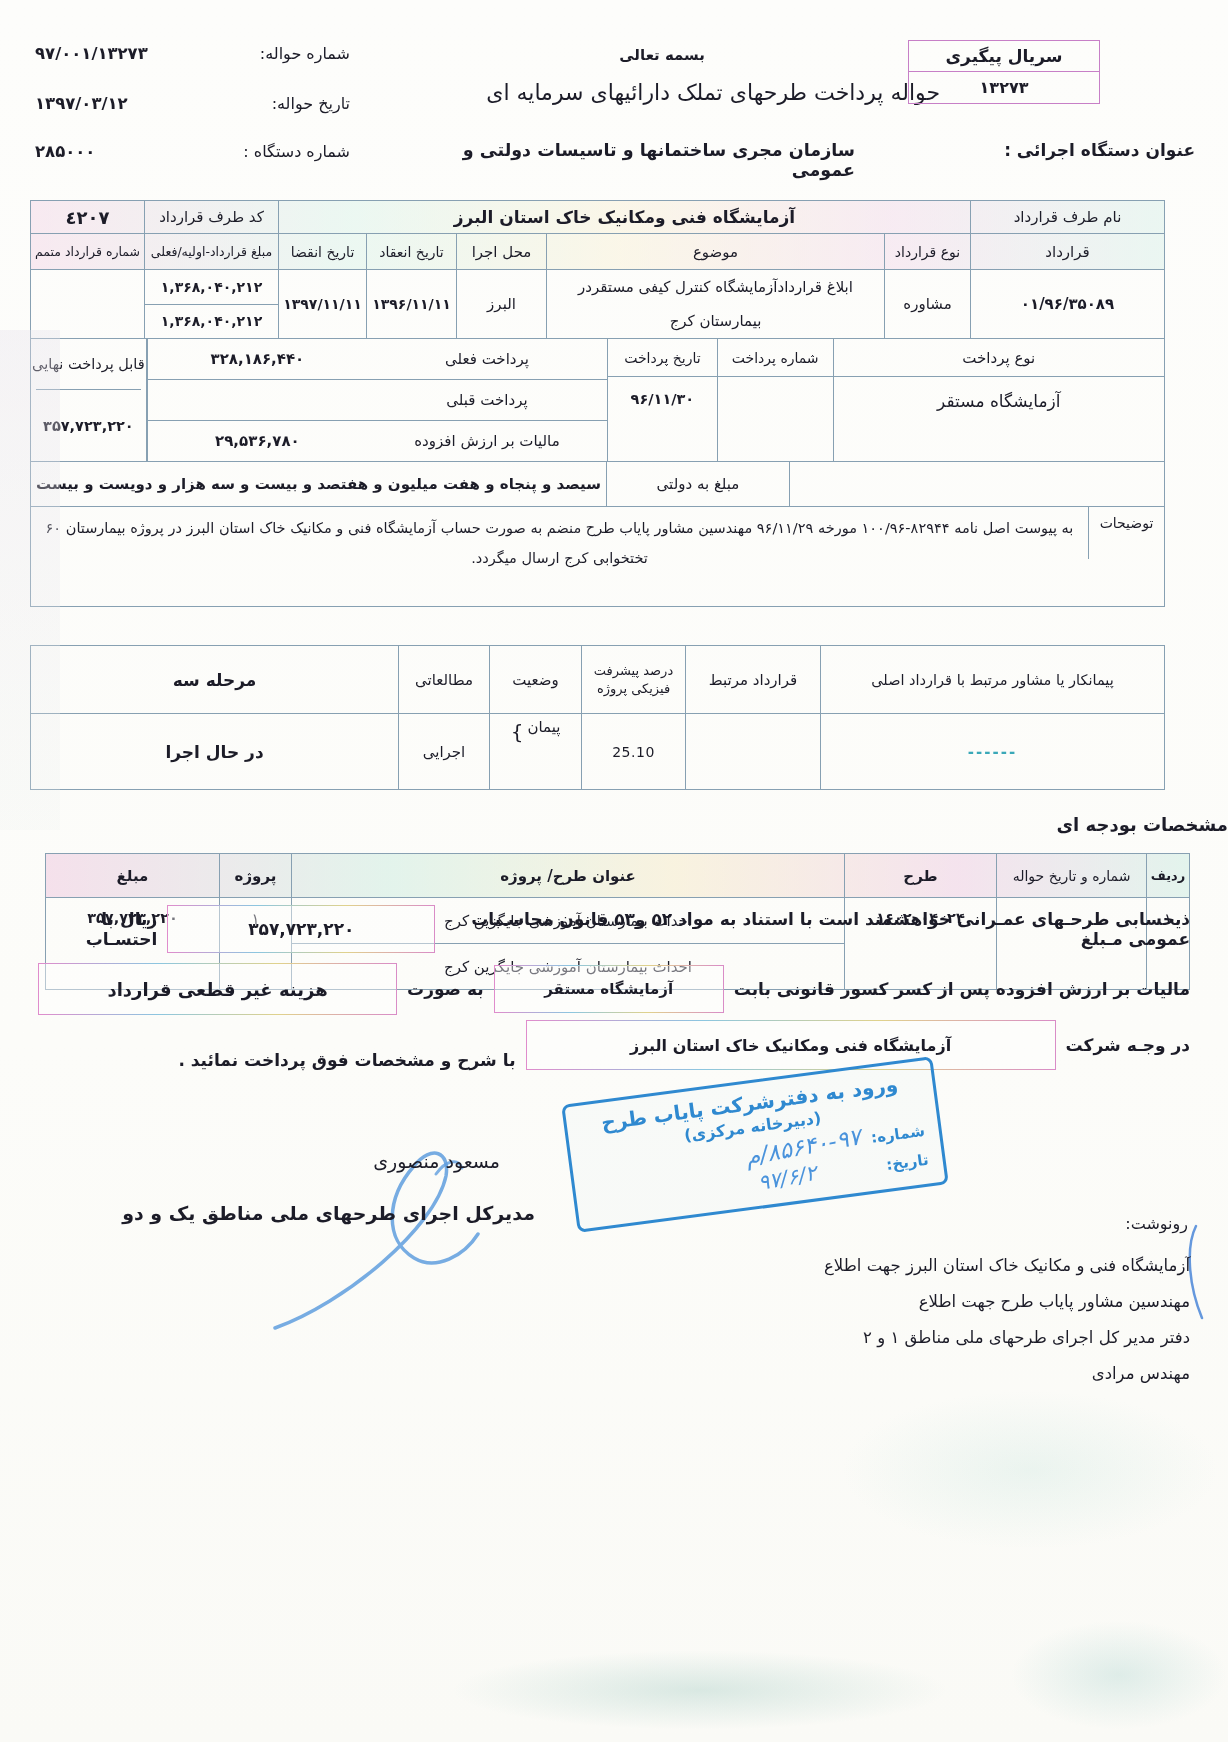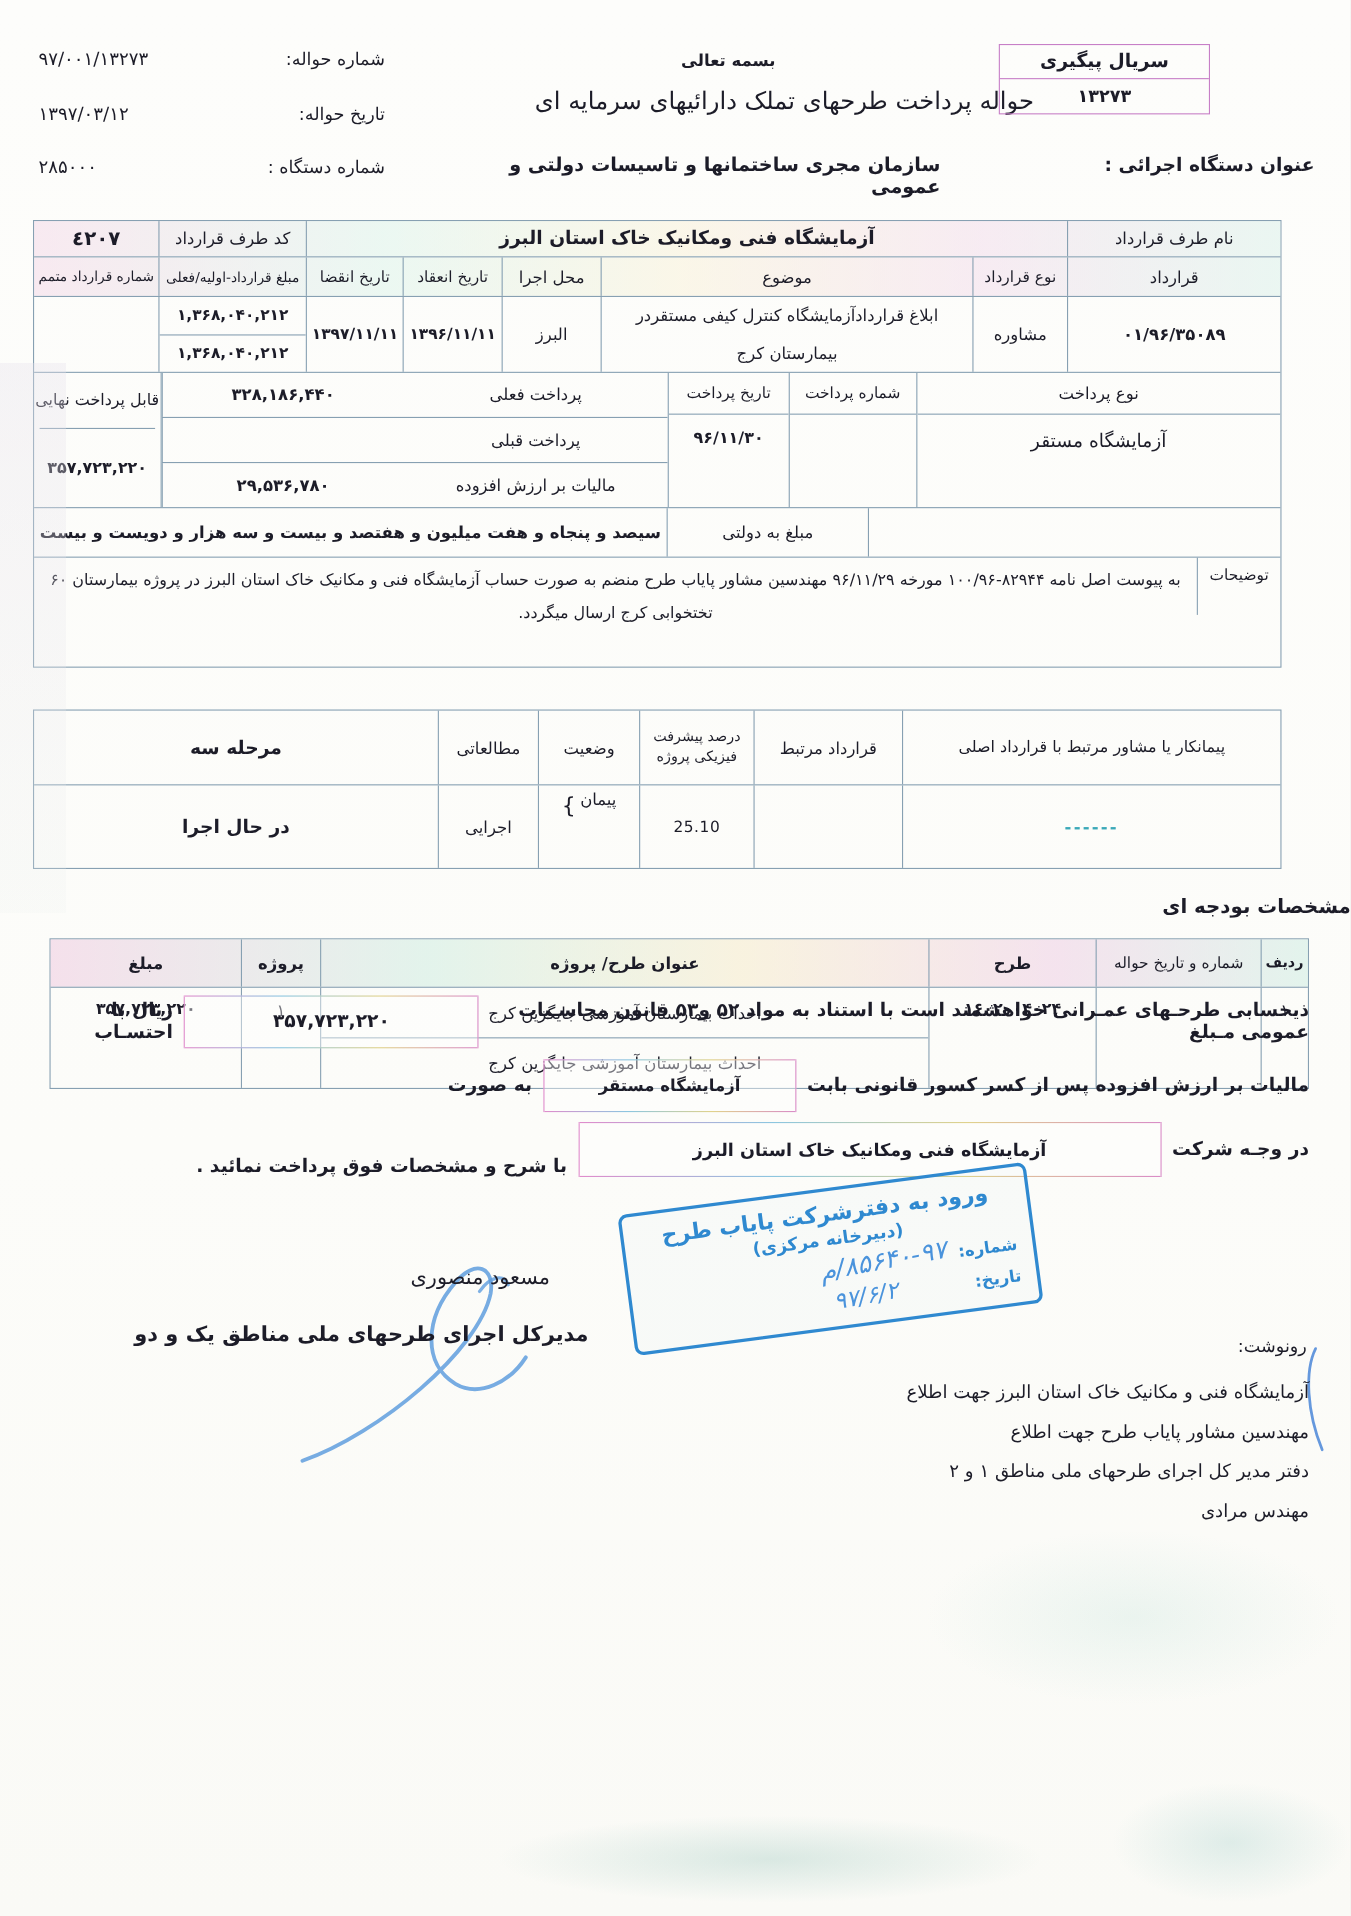--- a/index.html
+++ b/index.html
@@ -36,21 +36,21 @@
   .serial-box{left:908px;top:40px;width:192px;border:1px solid #c77fc7}
   .serial-box>div{height:31px;display:flex;align-items:center;justify-content:center}
   .serial-box>div:first-child{border-bottom:1px solid #c77fc7;font-weight:700;font-size:17px}
   .serial-box>div:last-child{font-size:16px}
   .bismillah{left:555px;top:46px;width:150px;font-size:15px;font-weight:600}
   .doc-title{left:320px;top:80px;width:620px;font-size:22px;font-weight:400}
   .exec-label{left:995px;top:140px;width:200px;font-size:17px;font-weight:700;text-align:right}
   .exec-name{left:395px;top:140px;width:460px;font-size:17.5px;font-weight:700}
   .hdr-field{left:35px;width:315px;display:flex;justify-content:space-between;align-items:center}
   .hdr-field .lab{font-size:16px}
-  .hdr-field .val{font-size:16.5px;font-weight:400;letter-spacing:.5px}
+  .hdr-field .val{font-size:16.5px;font-weight:700;letter-spacing:.5px}
 
   
   .main-tbl{left:30px;top:200px;width:1135px}
   .r1{height:32px}
   .r2{height:36px}
   .r3{height:69px}
   .r3 .stack{flex-direction:column;padding:0}
   .half{width:100%;flex:1;display:flex;align-items:center;justify-content:center}
   .half.dv{border-bottom:1px solid var(--ln)}
   .pay{height:123px}
@@ -283,20 +283,21 @@
   <div class="abs instr" style="top:905px">
     <span>ذیحسابی طرحـهای عمـرانی خواهشمند است با استناد به مواد ۵۲ و۵۳ قانون محاسـبات عمومی مـبلغ</span>
     <span class="vbox num" style="width:300px;height:48px;font-size:17px">۳۵۷,۷۲۳,۲۲۰</span>
     <span>ریال با احتسـاب</span>
   </div>
 
   <div class="abs instr" style="top:963px">
     <span>مالیات بر ارزش افزوده پس از کسر کسور قانونی بابت</span>
     <span class="vbox" style="width:230px;height:48px;font-size:15px;font-weight:700">آزمایشگاه مستقر</span>
     <span>به صورت</span>
+    <span class="vbox grow" style="height:52px;font-size:18px;font-weight:700">هزینه غیر قطعی قرارداد</span>
   </div>
 
   <div class="abs instr" style="top:1020px">
     <span>در وجـه شرکت</span>
     <span class="vbox" style="width:530px;height:50px;font-size:16px;font-weight:700">آزمایشگاه فنی ومکانیک خاک استان البرز</span>
     <span style="align-self:flex-end;padding-bottom:0">با شرح و مشخصات فوق پرداخت نمائید .</span>
   </div>
 
   <div class="abs stamp">
     <div class="l1">ورود به دفترشرکت پایاب طرح</div>

